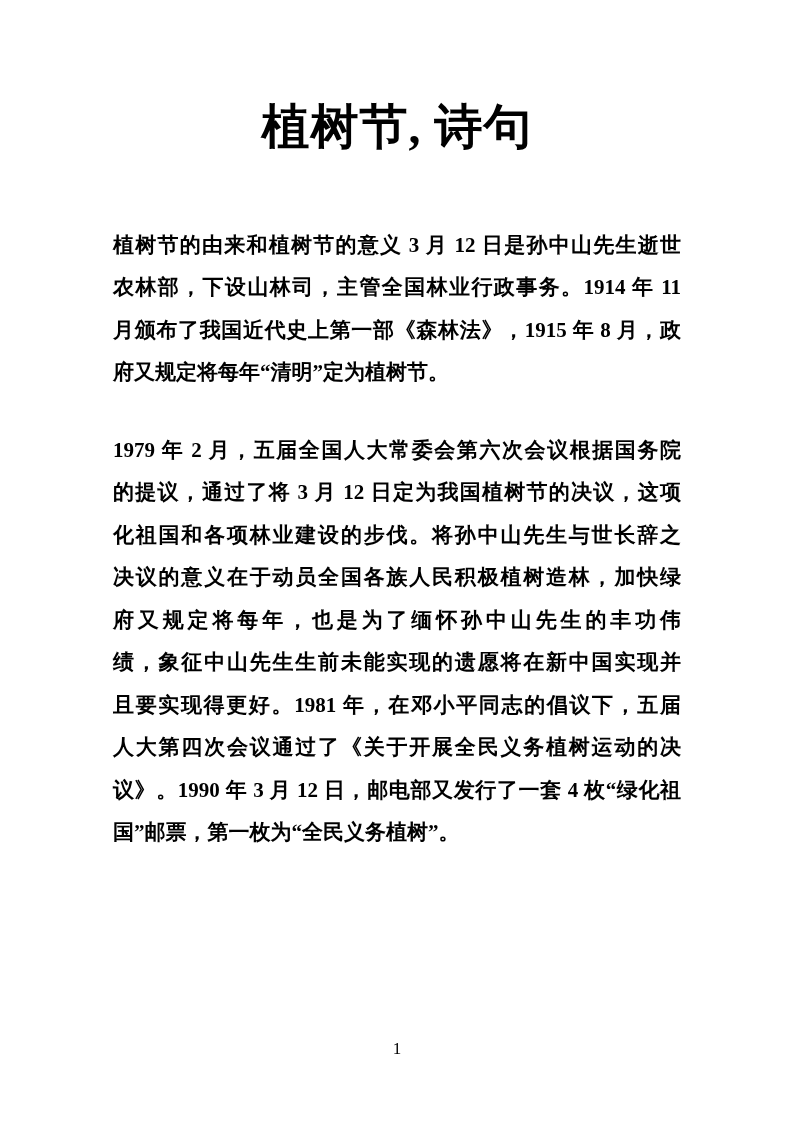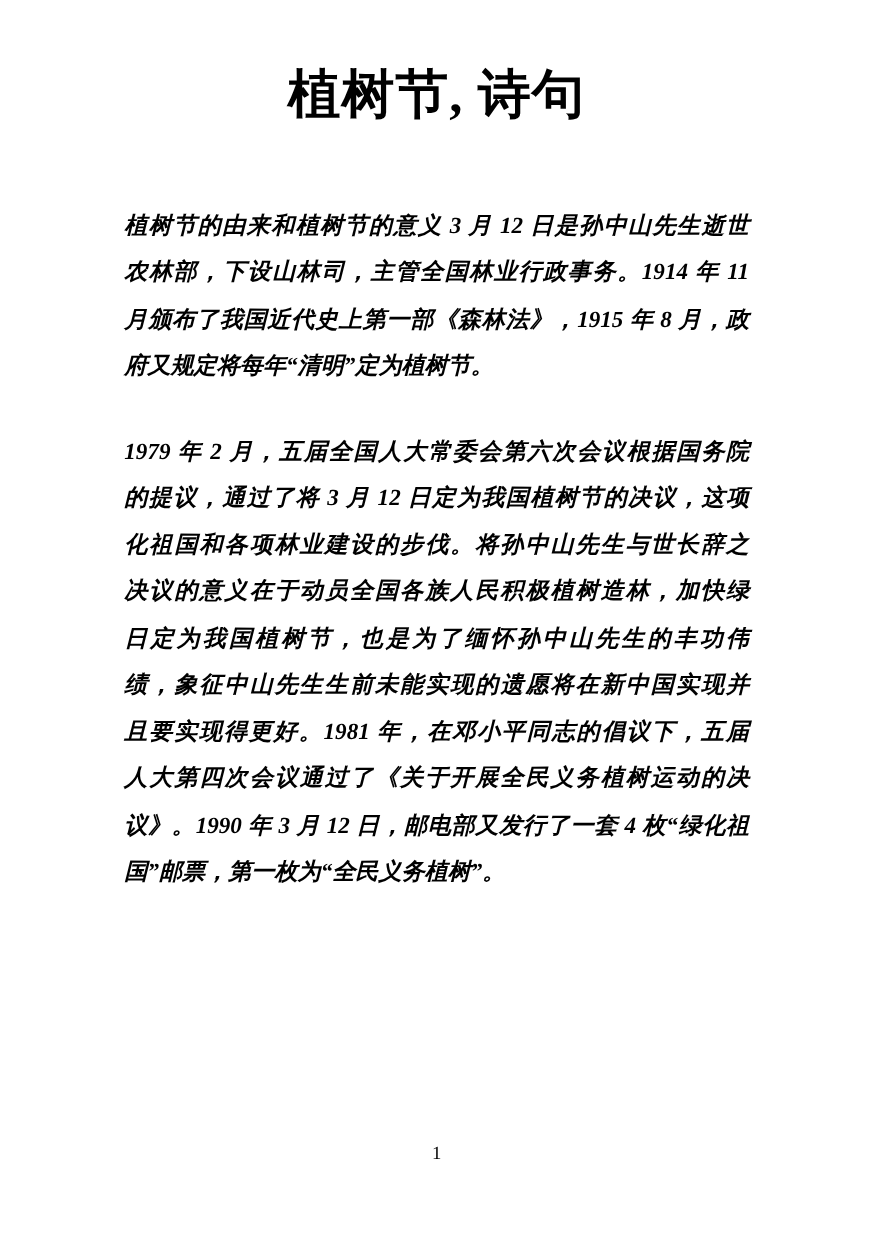--- a/index.html
+++ b/index.html
@@ -10,31 +10,30 @@
     width: 794px;
     height: 1123px;
     background: #ffffff;
     color: #000000;
     position: relative;
     overflow: hidden;
     font-family: "Liberation Serif", "DejaVu Serif", serif;
   }
   .title {
     margin: 0;
-    padding-top: 58px;
+    padding-top: 98px;
     font-size: 48px;
     font-weight: bold;
     line-height: 1.2;
     text-align: center;
     letter-spacing: 1px;
   }
   .body-text {
     width: 568px;
     margin: 68px 0 0 113px;
-    font-style: italic;
   }
   .paragraph {
     margin: 0 0 35px 0;
   }
   .paragraph:last-child {
     margin-bottom: 0;
   }
   .line {
     font-size: 21px;
     font-weight: bold;
@@ -68,21 +67,21 @@
       <div class="line">植树节的由来和植树节的意义 3 月 12 日是孙中山先生逝世</div>
       <div class="line">农林部，下设山林司，主管全国林业行政事务。1914 年 11</div>
       <div class="line">月颁布了我国近代史上第一部《森林法》，1915 年 8 月，政</div>
       <div class="line last">府又规定将每年“清明”定为植树节。</div>
     </div>
     <div class="paragraph">
       <div class="line">1979 年 2 月，五届全国人大常委会第六次会议根据国务院</div>
       <div class="line">的提议，通过了将 3 月 12 日定为我国植树节的决议，这项</div>
       <div class="line">化祖国和各项林业建设的步伐。将孙中山先生与世长辞之</div>
       <div class="line">决议的意义在于动员全国各族人民积极植树造林，加快绿</div>
-      <div class="line">日定为我国植树节，也是为了缅怀孙中山先生的丰功伟</div>
+      <div class="line">府又规定将每年，也是为了缅怀孙中山先生的丰功伟</div>
       <div class="line">绩，象征中山先生生前未能实现的遗愿将在新中国实现并</div>
       <div class="line">且要实现得更好。1981 年，在邓小平同志的倡议下，五届</div>
       <div class="line">人大第四次会议通过了《关于开展全民义务植树运动的决</div>
       <div class="line">议》。1990 年 3 月 12 日，邮电部又发行了一套 4 枚“绿化祖</div>
       <div class="line last">国”邮票，第一枚为“全民义务植树”。</div>
     </div>
   </div>
 
 <div class="page-number">1</div>
 

